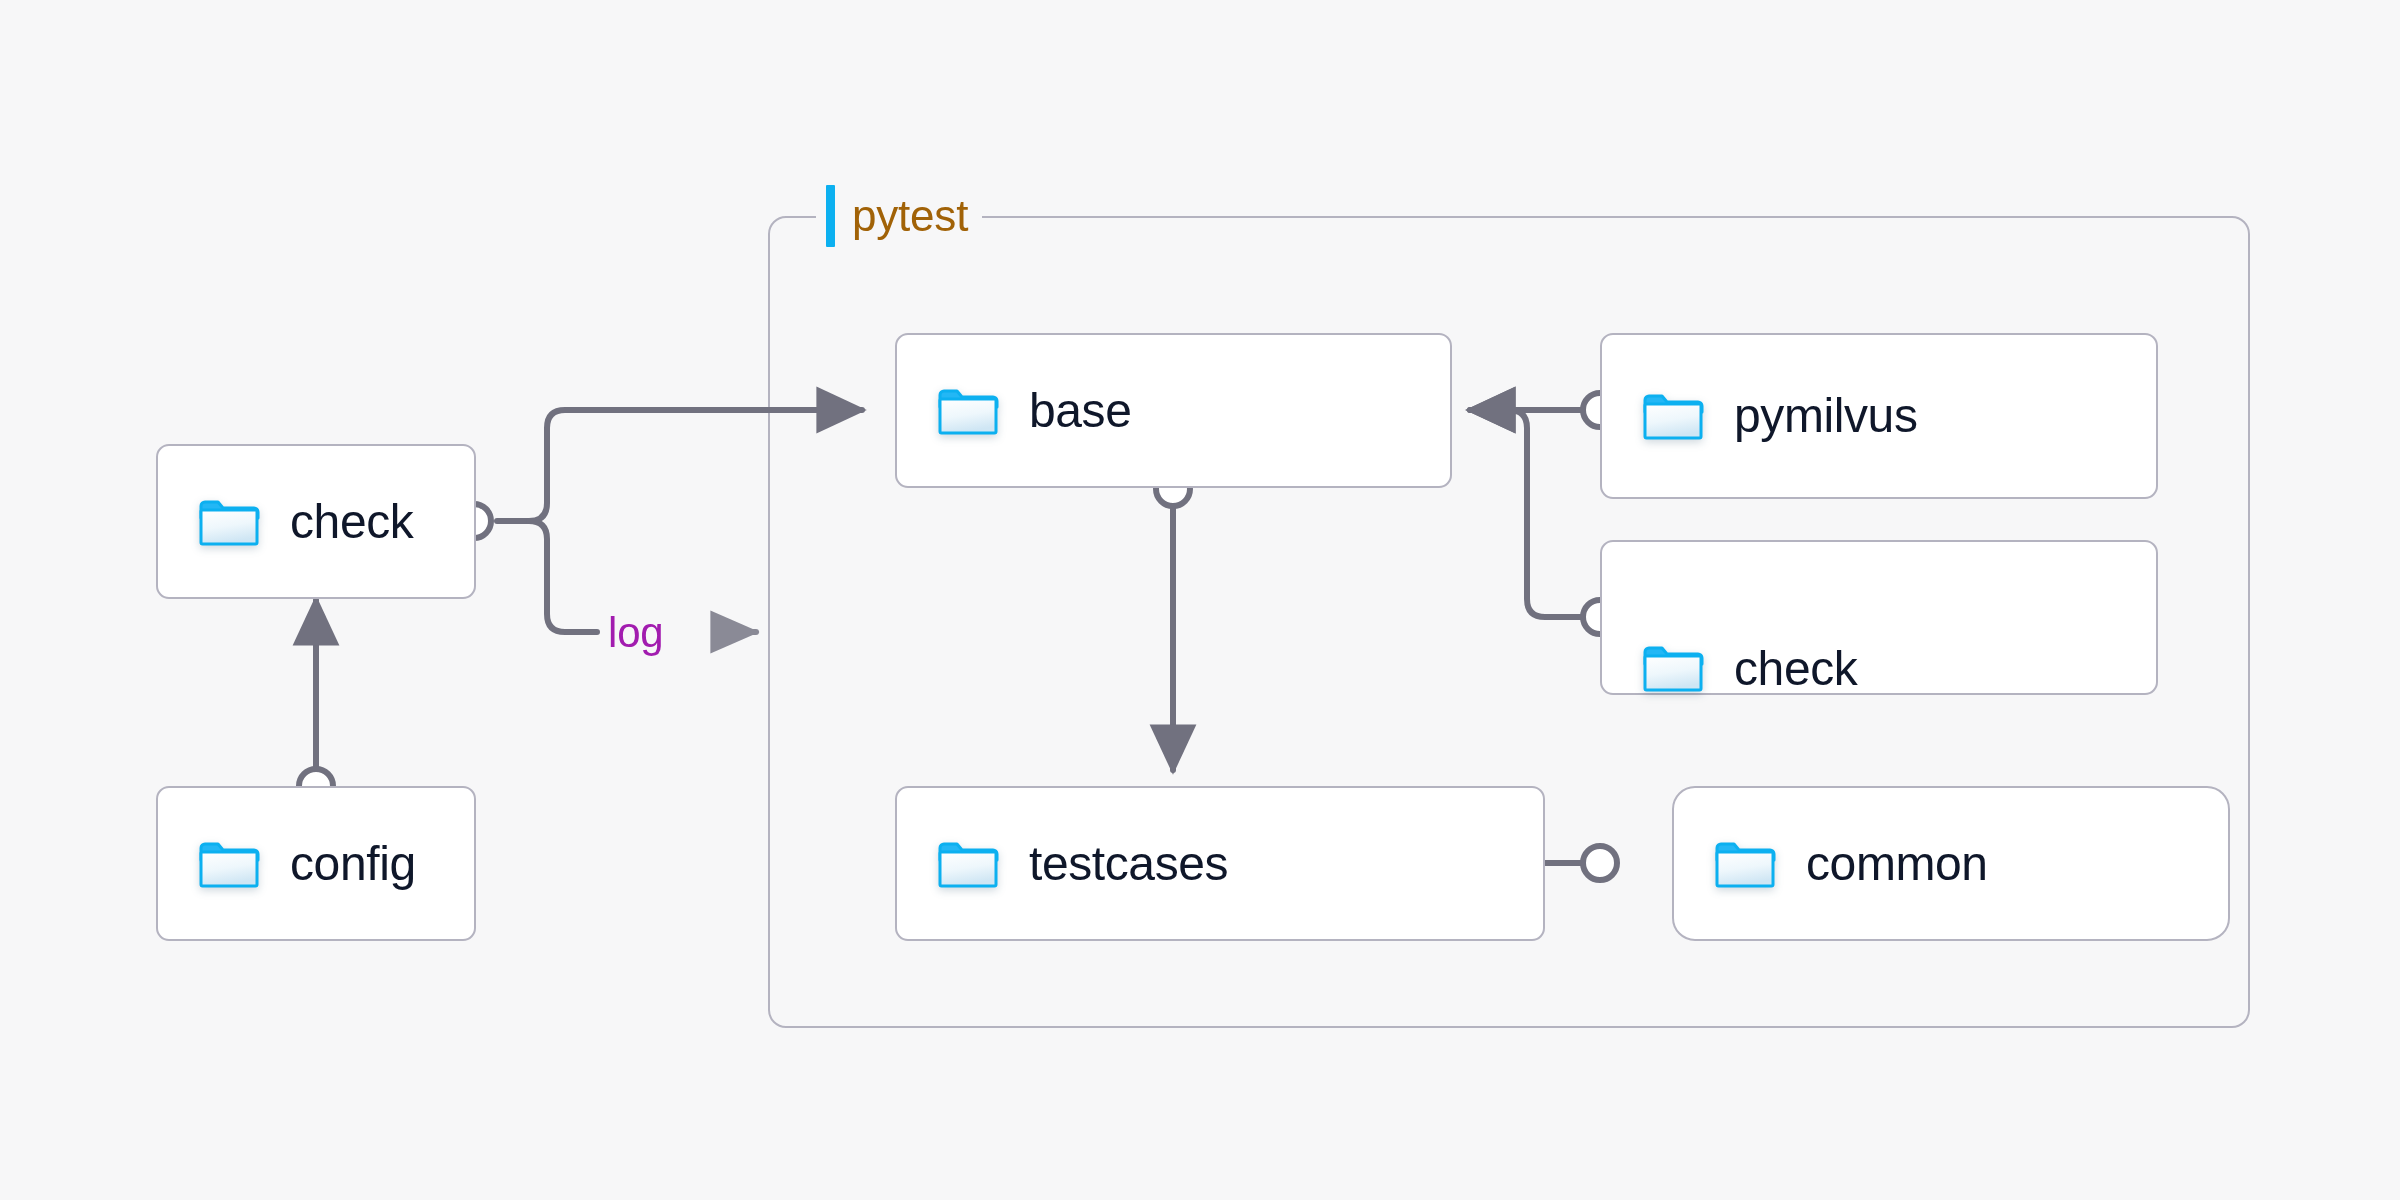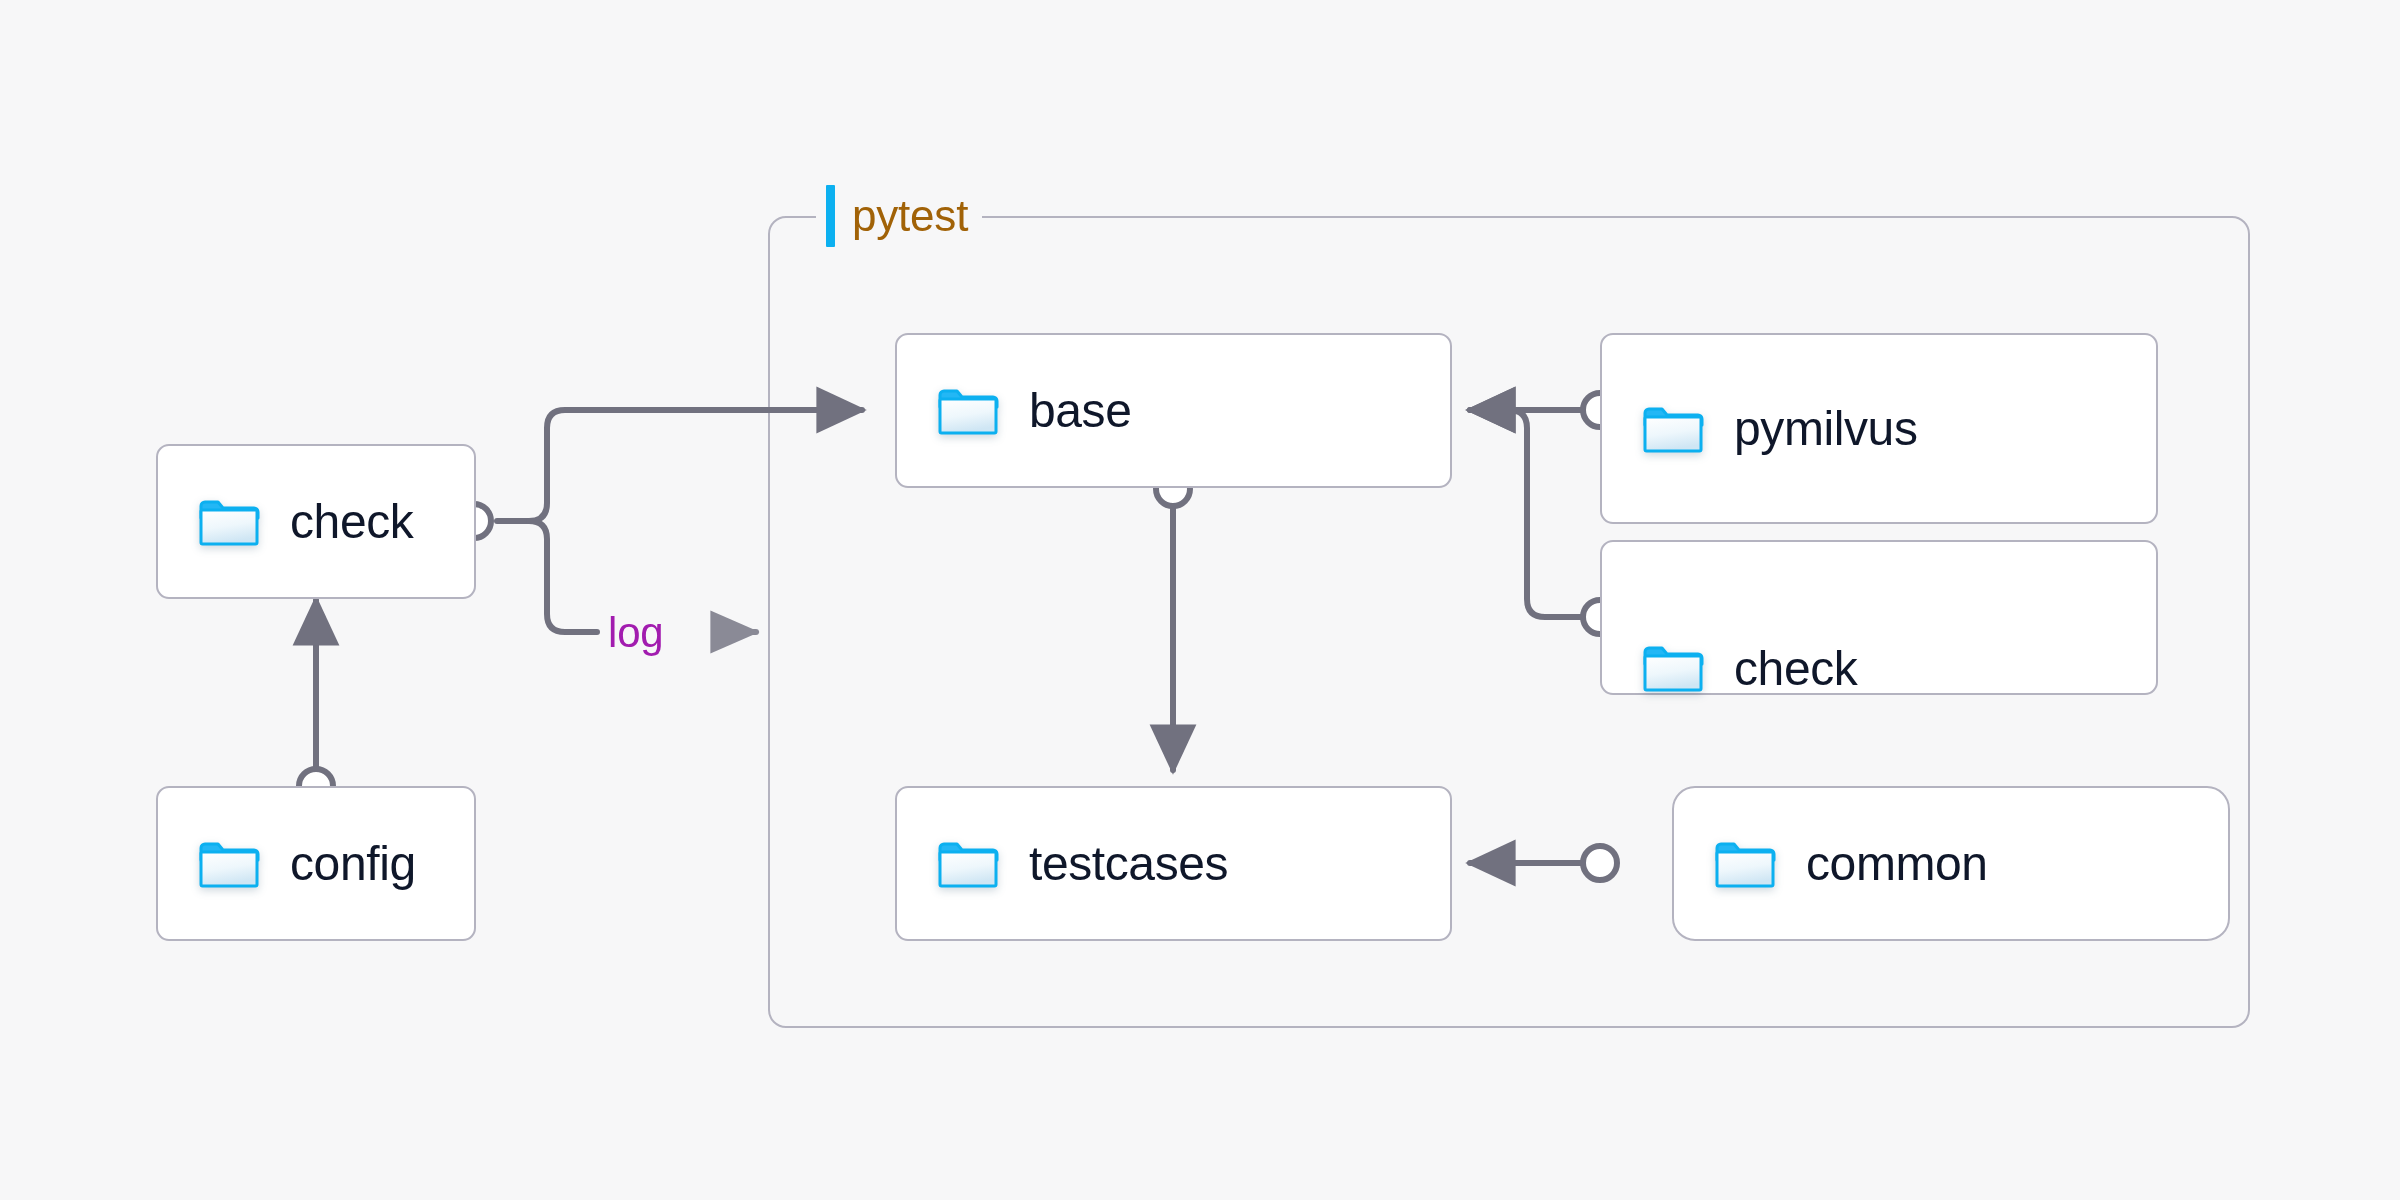--- a/index.html
+++ b/index.html
@@ -179,29 +179,29 @@
   </div>
 
   <div class="node" style="left:895px; top:333px; width:557px; height:155px;">
     <svg class="folder-icon" viewBox="0 0 62 50" xmlns="http://www.w3.org/2000/svg">
       <path d="M3 9 a4 4 0 0 1 4 -4 h13 l5 6 h31 a4 4 0 0 1 4 4 v6 H3 z" fill="#23b7f5" stroke="#0cb0f0" stroke-width="3" stroke-linejoin="round"></path>
       <rect x="3" y="13" width="56" height="34" rx="1.5" fill="url(#folderGrad)" stroke="#0cb0f0" stroke-width="3"></rect>
     </svg>
     <span class="node-label">base</span>
   </div>
 
-  <div class="node" style="left:895px; top:786px; width:557px; height:155px;">
+  <div class="node" style="left:895px; top:786px; width:650px; height:155px;">
     <svg class="folder-icon" viewBox="0 0 62 50" xmlns="http://www.w3.org/2000/svg">
       <path d="M3 9 a4 4 0 0 1 4 -4 h13 l5 6 h31 a4 4 0 0 1 4 4 v6 H3 z" fill="#23b7f5" stroke="#0cb0f0" stroke-width="3" stroke-linejoin="round"></path>
       <rect x="3" y="13" width="56" height="34" rx="1.5" fill="url(#folderGrad)" stroke="#0cb0f0" stroke-width="3"></rect>
     </svg>
     <span class="node-label">testcases</span>
   </div>
 
-  <div class="node" style="left:1600px; top:333px; width:558px; height:191px;">
+  <div class="node" style="left:1600px; top:333px; width:558px; height:166px;">
     <svg class="folder-icon" viewBox="0 0 62 50" xmlns="http://www.w3.org/2000/svg">
       <path d="M3 9 a4 4 0 0 1 4 -4 h13 l5 6 h31 a4 4 0 0 1 4 4 v6 H3 z" fill="#23b7f5" stroke="#0cb0f0" stroke-width="3" stroke-linejoin="round"></path>
       <rect x="3" y="13" width="56" height="34" rx="1.5" fill="url(#folderGrad)" stroke="#0cb0f0" stroke-width="3"></rect>
     </svg>
     <span class="node-label">pymilvus</span>
   </div>
 
   <div class="node" style="left:1600px; top:540px; width:558px; height:155px;align-items:flex-end;">
     <svg class="folder-icon" viewBox="0 0 62 50" xmlns="http://www.w3.org/2000/svg">
       <path d="M3 9 a4 4 0 0 1 4 -4 h13 l5 6 h31 a4 4 0 0 1 4 4 v6 H3 z" fill="#23b7f5" stroke="#0cb0f0" stroke-width="3" stroke-linejoin="round"></path>

